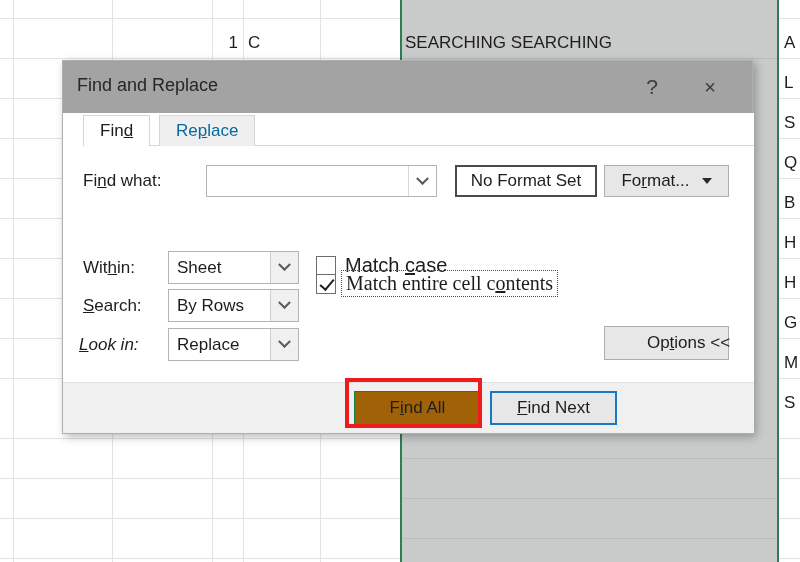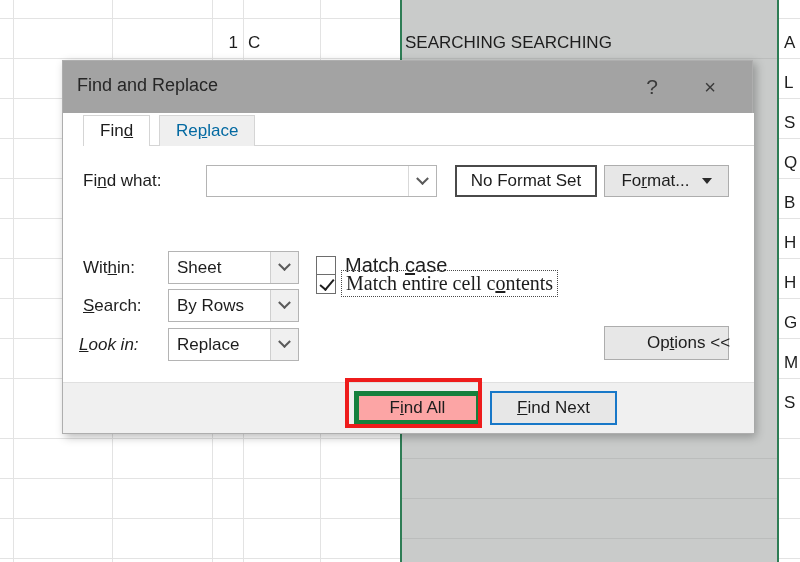--- a/index.html
+++ b/index.html
@@ -185,21 +185,21 @@
   .fbtn {
     position:absolute; top:8px;
     height:34px;
     display:flex; align-items:center; justify-content:center;
     font-size:17px; color:#1d1d1d;
     background:#e7e7e7;
     border:1px solid #adadad;
     cursor:default;
     font-family:"Liberation Sans", sans-serif;
   }
-  .fbtn.hover   { background:#fca5a5; border:5px solid #15803d; }
+  .fbtn.hover   { background:#a16207; border:1px solid #15803d; }
   .fbtn.default { background:#e7e7e7; border:2px solid #1878c8; }
 
   .redbox {
     position:absolute;
     left:345px; top:378px; width:137px; height:50px;
     border:4px solid #ee1c1c;
     z-index:50;
     pointer-events:none;
   }
 </style>

